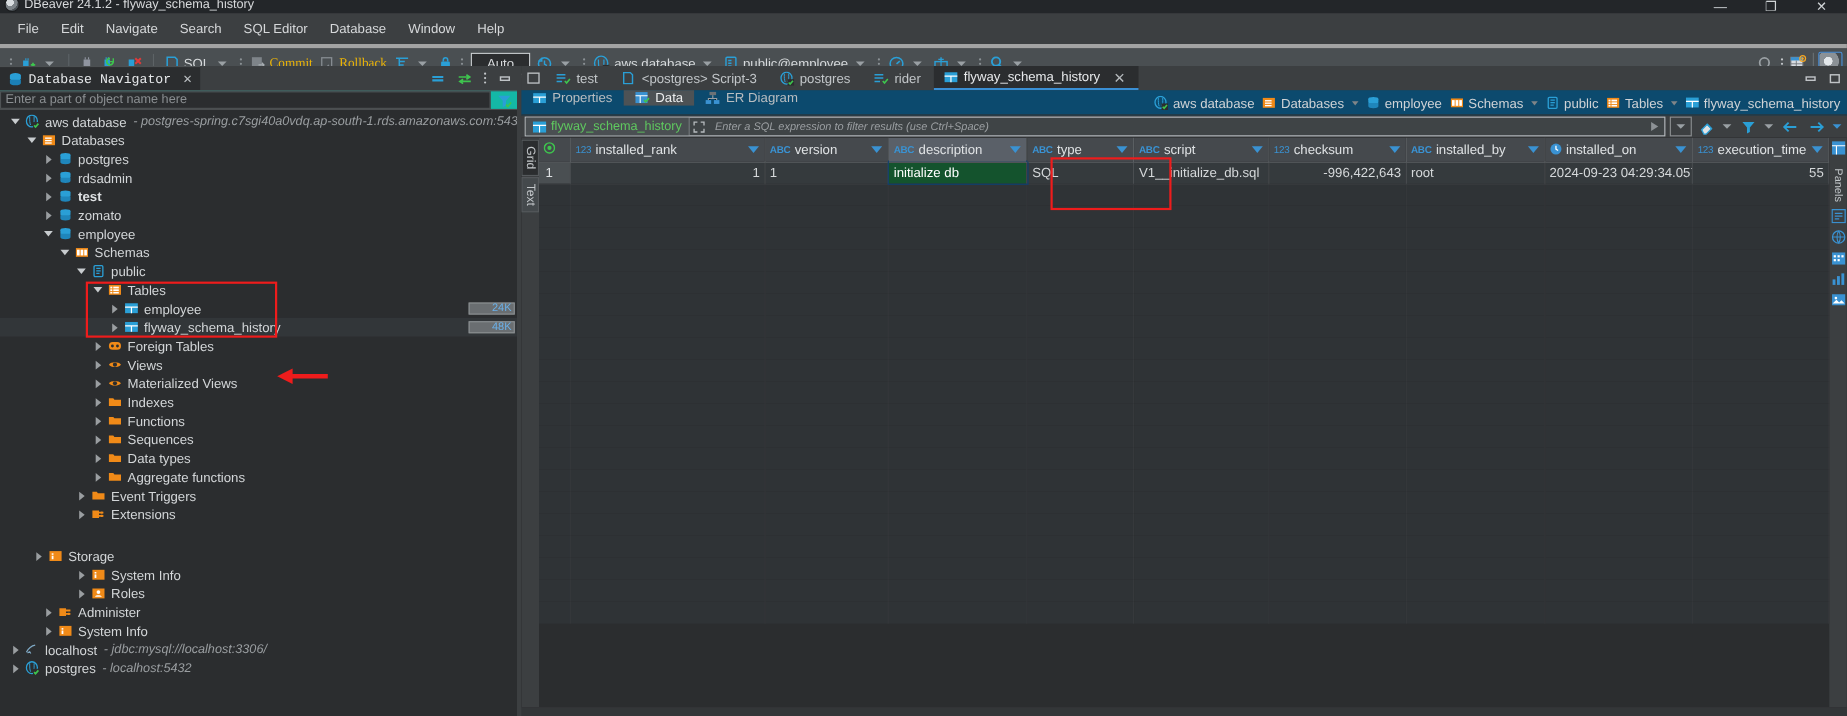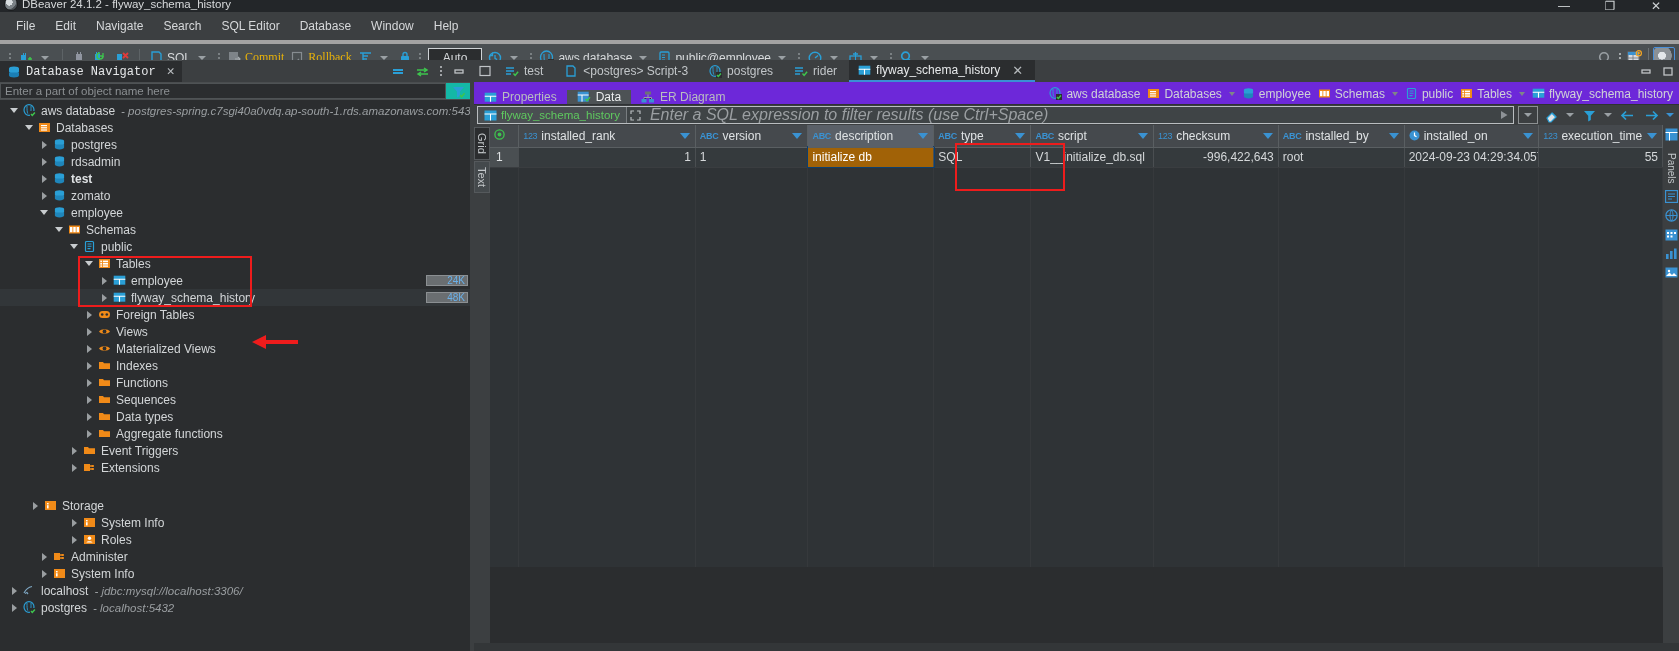--- a/index.html
+++ b/index.html
@@ -122,35 +122,35 @@
 
   
   .edtabbar { height: 22px; background: #3c3f41; display: flex; align-items: stretch; position: relative; }
   .edtab-left-ico { width: 22px; display: flex; align-items: center; justify-content: center; }
   .edtab { display: flex; align-items: center; gap: 5px; padding: 0 12px 0 9px; color: #c2c6c9; font-size: 12px; }
   .edtab.active { background: #2b2d2f; border-bottom: 2px solid #3a8fd4; color: #e8eaec; }
   .edtab .x { margin-left: 7px; font-size: 13px; color: #b6babd; }
   .edtabbar .minmax { position: absolute; right: 4px; top: 0; height: 22px; display: flex; align-items: center; gap: 8px; }
 
   
-  .objtabs { height: 23px; background: #6d28d9; display: flex; align-items: flex-end; position: relative; border-bottom: 1px solid #2f3234; }
+  .objtabs { height: 23px; background: #0c4a6e; display: flex; align-items: flex-start; position: relative; border-bottom: 1px solid #2f3234; }
   .objtab { display: flex; align-items: center; gap: 5px; padding: 0 10px; font-size: 12px; color: #b9bdc0; }
   .objtab.active { background: #4d5255; color: #eceeef; }
   .breadcrumbs { position: absolute; right: 4px; top: 0; height: 23px; display: flex; align-items: center; gap: 3px; }
   .crumb { display: flex; align-items: center; gap: 4px; font-size: 12px; color: #d0d3d6; padding: 0 2px; }
   .crumb-caret { width: 0; height: 0; border-left: 3.5px solid transparent; border-right: 3.5px solid transparent; border-top: 4px solid #7f8588; margin: 0 2px; }
 
   
   .resfilter { height: 20px; background: #3c3f41; display: flex; align-items: center; padding: 0 3px; gap: 2px; }
   .rf-box { flex: 1; height: 18px; border: 1px solid #b9bdc0; background: #3f4446; display: flex; align-items: center; }
   .rf-tablechip { display: flex; align-items: center; gap: 4px; padding: 0 6px; height: 16px; background: #4a4f52; }
   .rf-tablechip .t { color: #5fc95f; font-size: 11.5px; }
   .rf-divider { width: 1px; height: 16px; background: #787d80; }
   .rf-expand { width: 18px; display: flex; align-items: center; justify-content: center; }
-  .rf-ph { flex: 1; color: #9b9fa2; font-style: italic; font-size: 16px; padding-left: 5px; }
+  .rf-ph { flex: 1; color: #9b9fa2; font-style: italic; font-size: 10px; padding-left: 5px; }
   .rf-play { width: 18px; display: flex; align-items: center; justify-content: center; }
   .rf-drop { width: 20px; height: 18px; border: 1px solid #8d9193; display: flex; align-items: center; justify-content: center; margin-left: 2px; }
   .rf-btn { width: 22px; height: 18px; display: flex; align-items: center; justify-content: center; }
 
   
   .gridwrap { flex: 1; display: flex; position: relative; background: #2b2d2f; overflow: hidden; }
   .vtabs { width: 16px; background: #3c3f41; display: flex; flex-direction: column; align-items: center; padding-top: 2px; gap: 1px; }
   .vtab { writing-mode: vertical-rl; text-orientation: mixed; font-size: 11px; color: #c4c8cb;
     padding: 5px 1px; background: #44494c; border: 1px solid #55595c; }
   .vtab.sel { background: #2b2d2f; }
@@ -170,21 +170,21 @@
   .tname { font-size: 9px; letter-spacing: -0.3px; }
   .tname.abc { color: #3a92d2; font-weight: bold; }
   .tname.num { color: #3a92d2; }
 
   table.g td {
     height: 20px; font-size: 12px; color: #d5d8da; border-right: 1px solid #4a4e51;
     border-bottom: 1px solid #3a3d40; padding: 0 4px; background: #353a3d; white-space: nowrap; overflow: hidden;
   }
   table.g td.rownum { background: #4a4f52; color: #dfe2e4; width: 26px; padding-left: 6px; }
   table.g td.numeric { text-align: right; }
-  table.g td.cellsel { background: #a16207; color: #ffffff; outline: 1px solid #0c3f70; }
+  table.g td.cellsel { background: #14532d; color: #ffffff; outline: 1px solid #0c3f70; }
   table.g tr.empty td { background: #2f3336; border-right: 1px solid #36393c; border-bottom: none; height: 20px; }
 
   
   .rightstrip { width: 16px; background: #3c3f41; display: flex; flex-direction: column; align-items: center; gap: 6px; padding-top: 3px; }
   .panels-vtab { writing-mode: vertical-rl; font-size: 10px; color: #c2c6c9; margin-top: 6px; }
 
   .hscroll { height: 8px; background: #333638; }
 </style>
 </head>
 <body>

